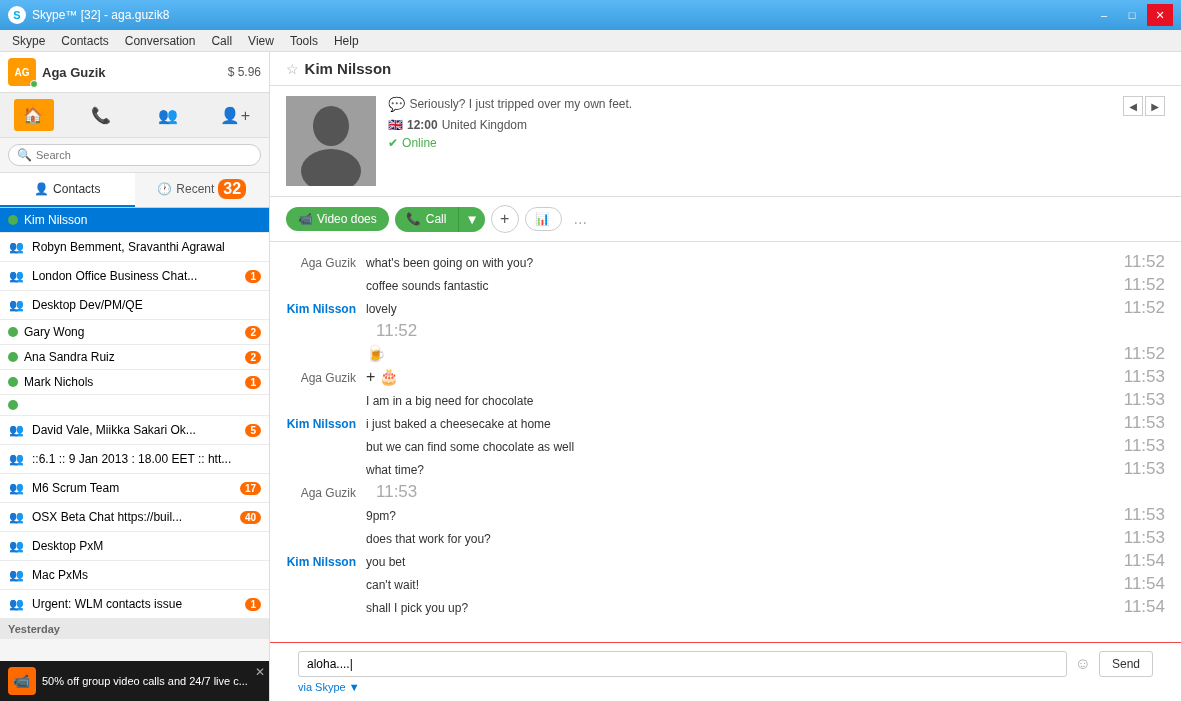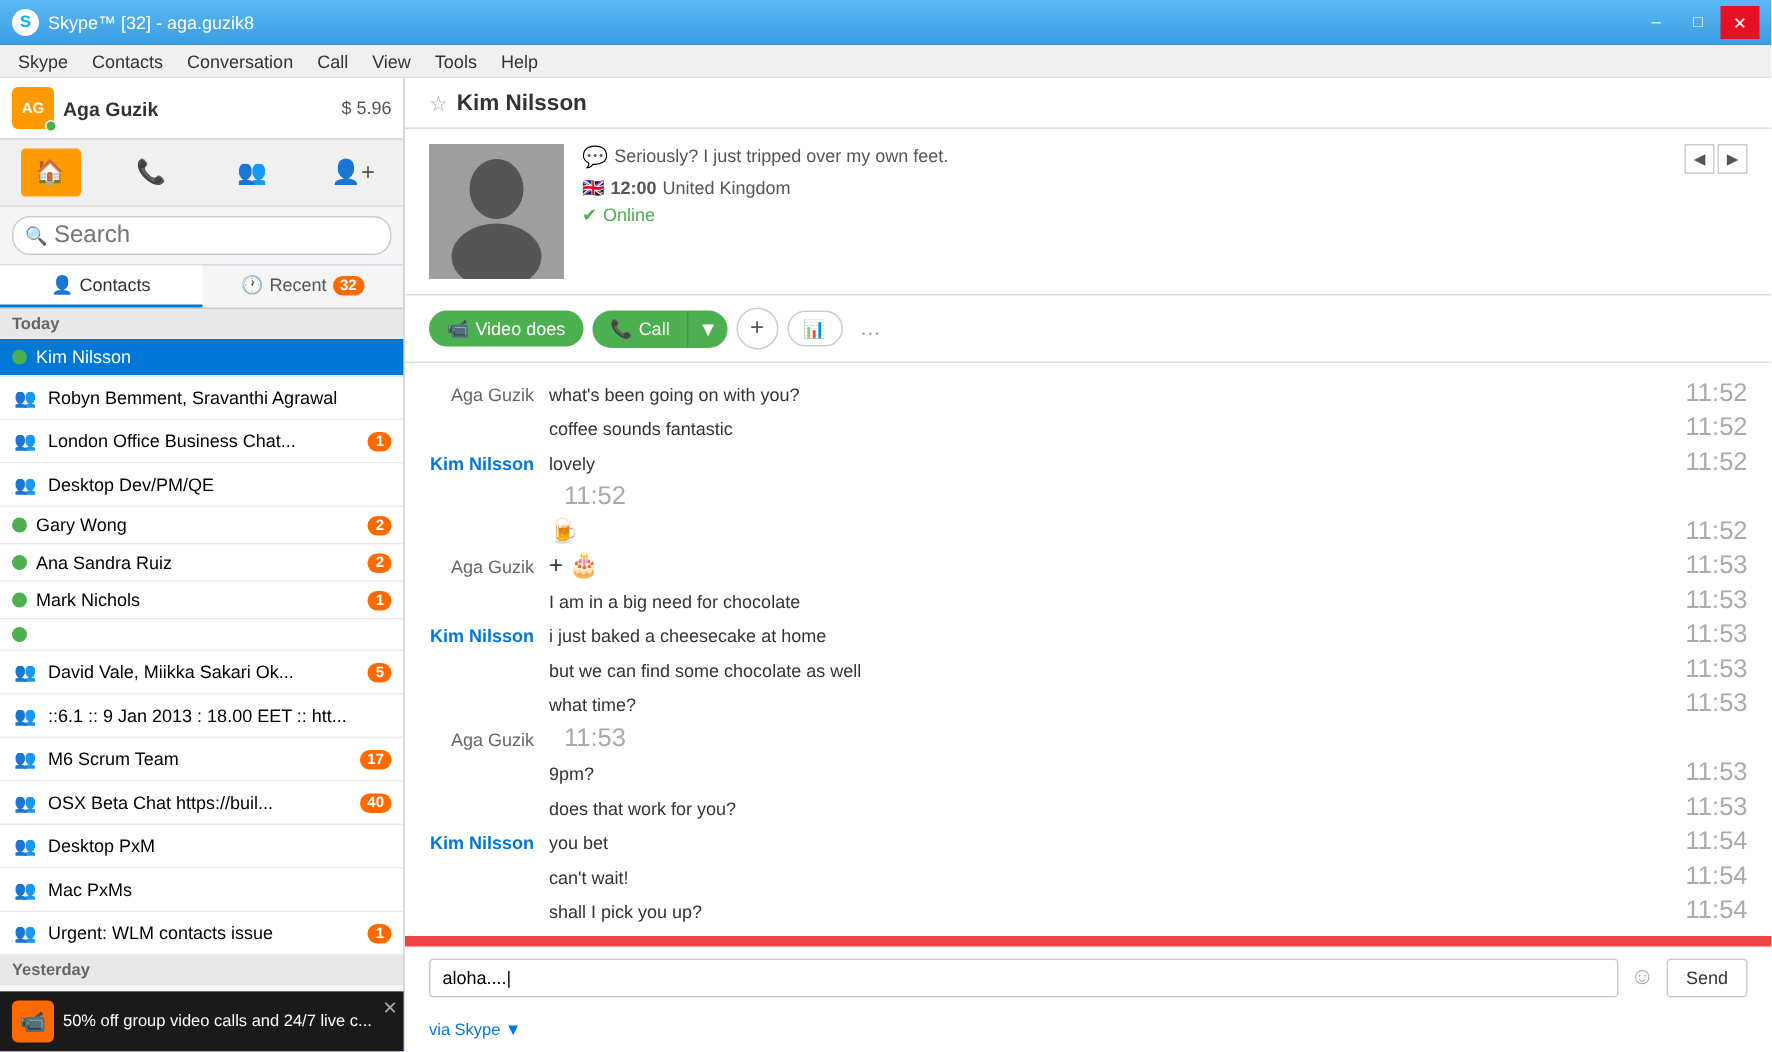--- a/index.html
+++ b/index.html
@@ -94,21 +94,21 @@
     .search-input-wrap {
       background: #fff;
       border: 1px solid #ccc;
       border-radius: 12px;
       display: flex;
       align-items: center;
       padding: 3px 8px;
       gap: 4px;
     }
     .search-input-wrap input {
-      border: none; outline: none; font-size: 16px; width: 100%; background: transparent; color: #555;
+      border: none; outline: none; font-size: 11px; width: 100%; background: transparent; color: #555;
     }
 
     
     .tabs-bar {
       display: flex;
       background: #f5f5f5;
       border-bottom: 1px solid #ccc;
     }
     .tab {
       flex: 1;
@@ -121,21 +121,21 @@
       cursor: pointer;
       color: #555;
       border-bottom: 2px solid transparent;
     }
     .tab.active { color: #333; border-bottom: 2px solid #0078d7; background: #fff; }
     .badge {
       background: #ff6a00;
       color: #fff;
       border-radius: 8px;
       padding: 1px 5px;
-      font-size: 10px;
+      font-size: 16px;
       font-weight: bold;
     }
 
     
     .contact-list {
       flex: 1;
       overflow-y: auto;
       background: #f5f5f5;
     }
     .section-header {
@@ -313,22 +313,22 @@
     .message-time {
       font-size: 17px;
       color: #aaa;
       margin-left: 10px;
       white-space: nowrap;
     }
     .emoji { font-size: 16px; }
 
     
     .input-area {
-      border-top: 7px solid #ef4444;
-      padding: 8px 16px;
+      border-top: 1px solid #ef4444;
+      padding: 8px 28px;
       background: #fff;
     }
     .input-row {
       display: flex;
       align-items: center;
       gap: 8px;
     }
     .message-input {
       flex: 1;
       border: 1px solid #ccc;
@@ -343,21 +343,21 @@
       border: 1px solid #ccc;
       border-radius: 3px;
       padding: 5px 12px;
       font-size: 12px;
       cursor: pointer;
       color: #333;
     }
     .via-skype {
       font-size: 11px;
       color: #aaa;
-      margin-top: 16px;
+      margin-top: 4px;
       display: flex;
       align-items: flex-start;
       gap: 3px;
     }
     .via-skype span { color: #0078d7; cursor: pointer; }
 
     
     .contact-list::-webkit-scrollbar,
     .chat-area::-webkit-scrollbar { width: 6px; }
     .contact-list::-webkit-scrollbar-thumb,
@@ -437,21 +437,20 @@
         <span>Contacts</span>
       </div>
       <div class="tab">
         <span>🕐</span>
         <span>Recent</span>
         <span class="badge">32</span>
       </div>
     </div>
 
     <div class="contact-list">
-      <div class="section-header">Today</div>
 
       <div class="contact-item selected">
         <div class="contact-status-dot dot-green"></div>
         <span class="contact-name">Kim Nilsson</span>
       </div>
       <div class="contact-item">
         <div class="contact-icon">👥</div>
         <span class="contact-name">Robyn Bemment, Sravanthi Agrawal</span>
       </div>
       <div class="contact-item">

